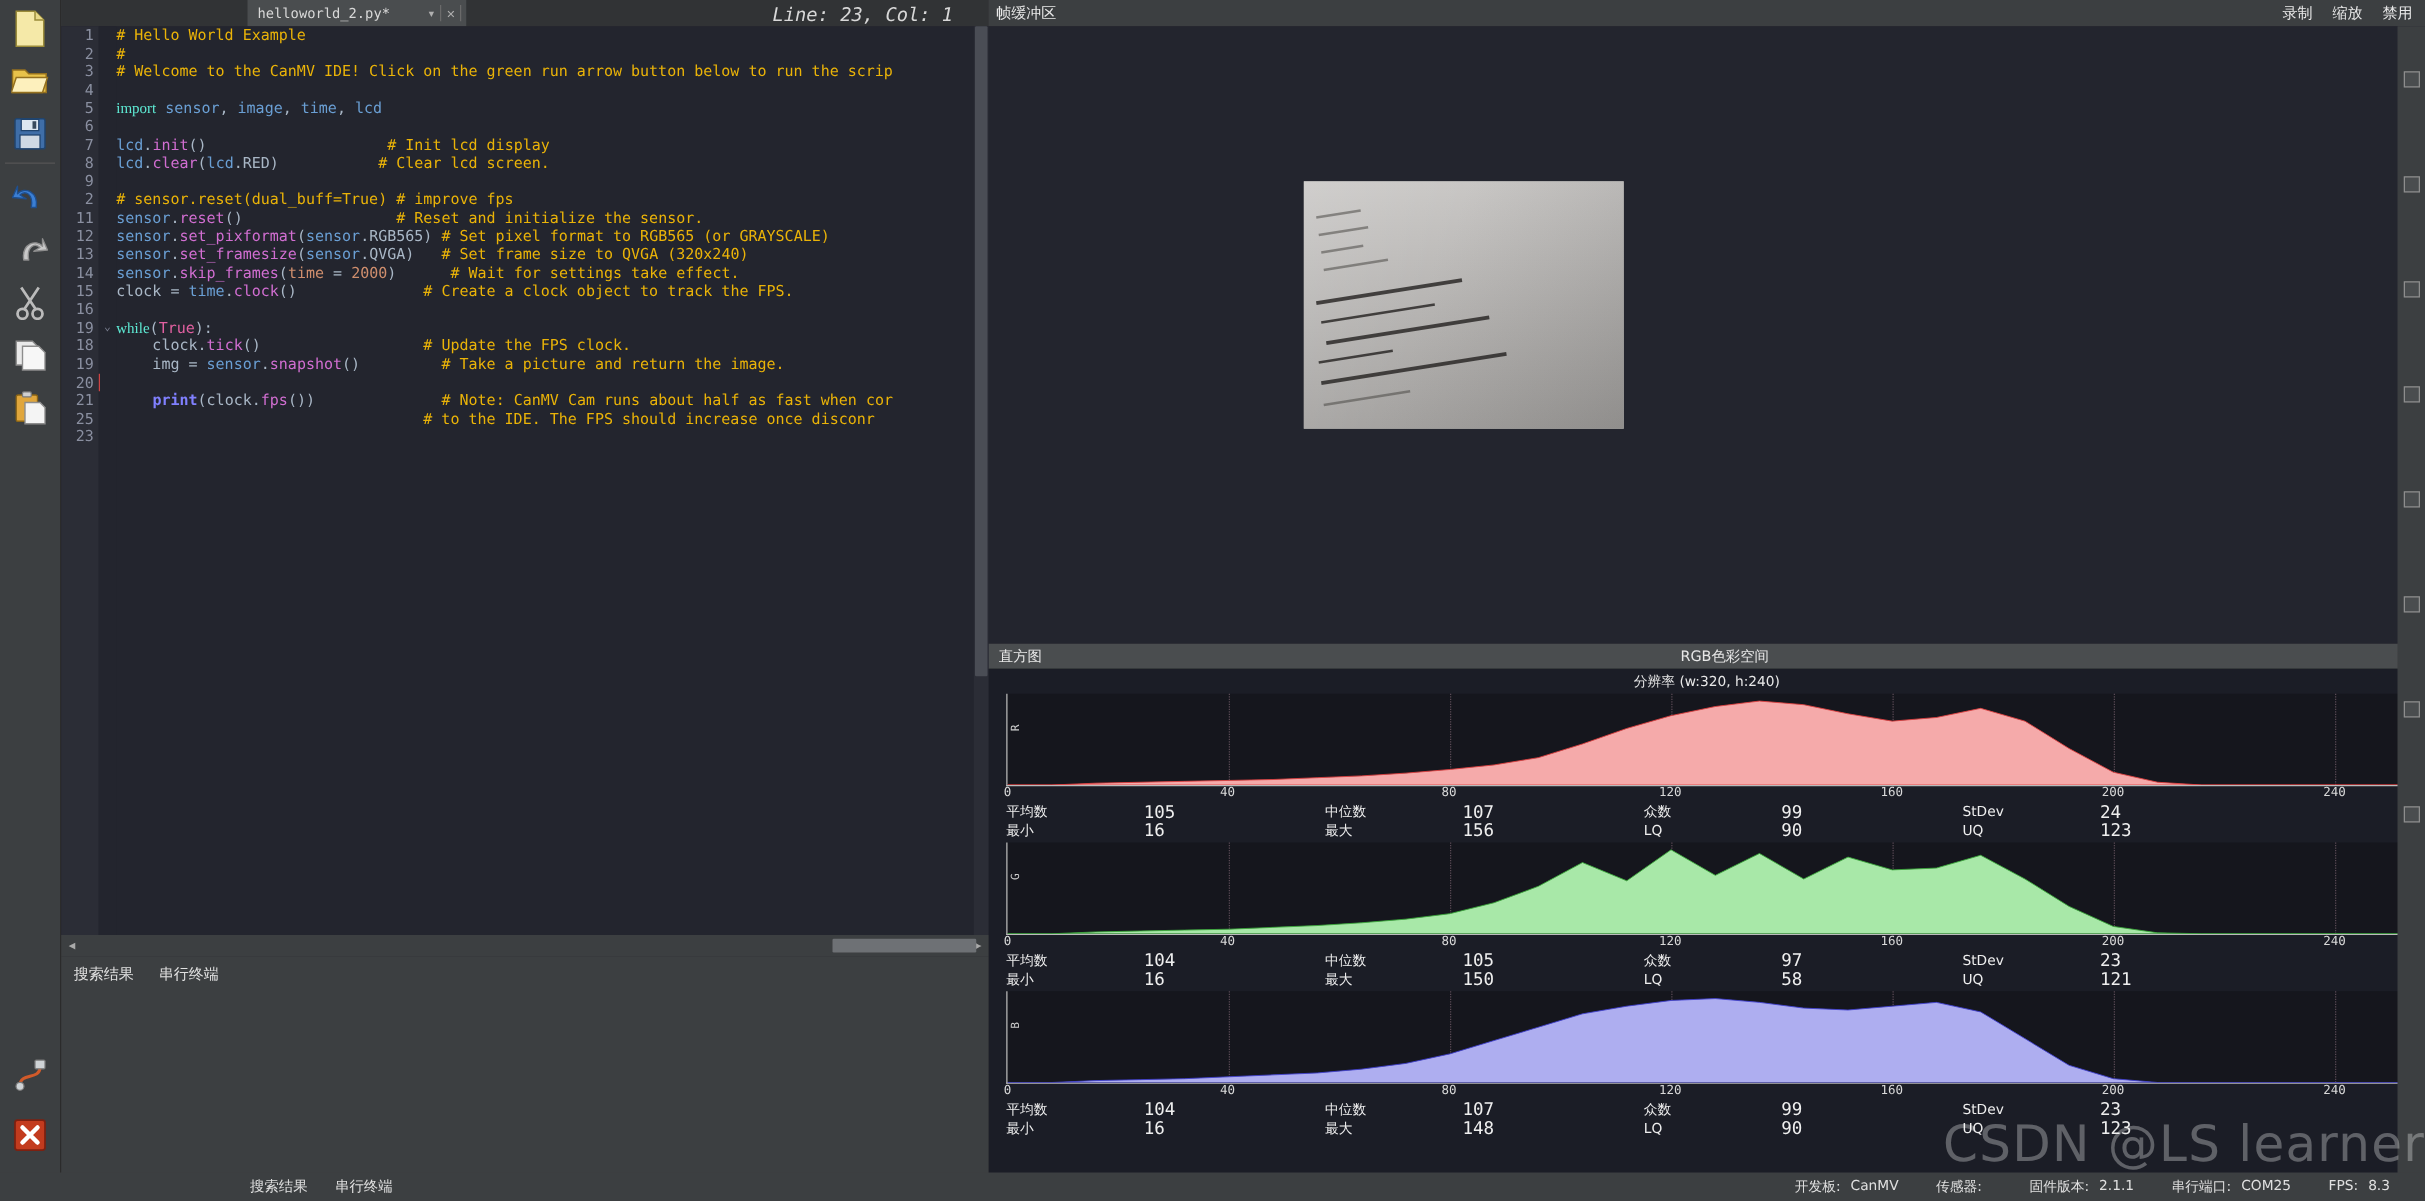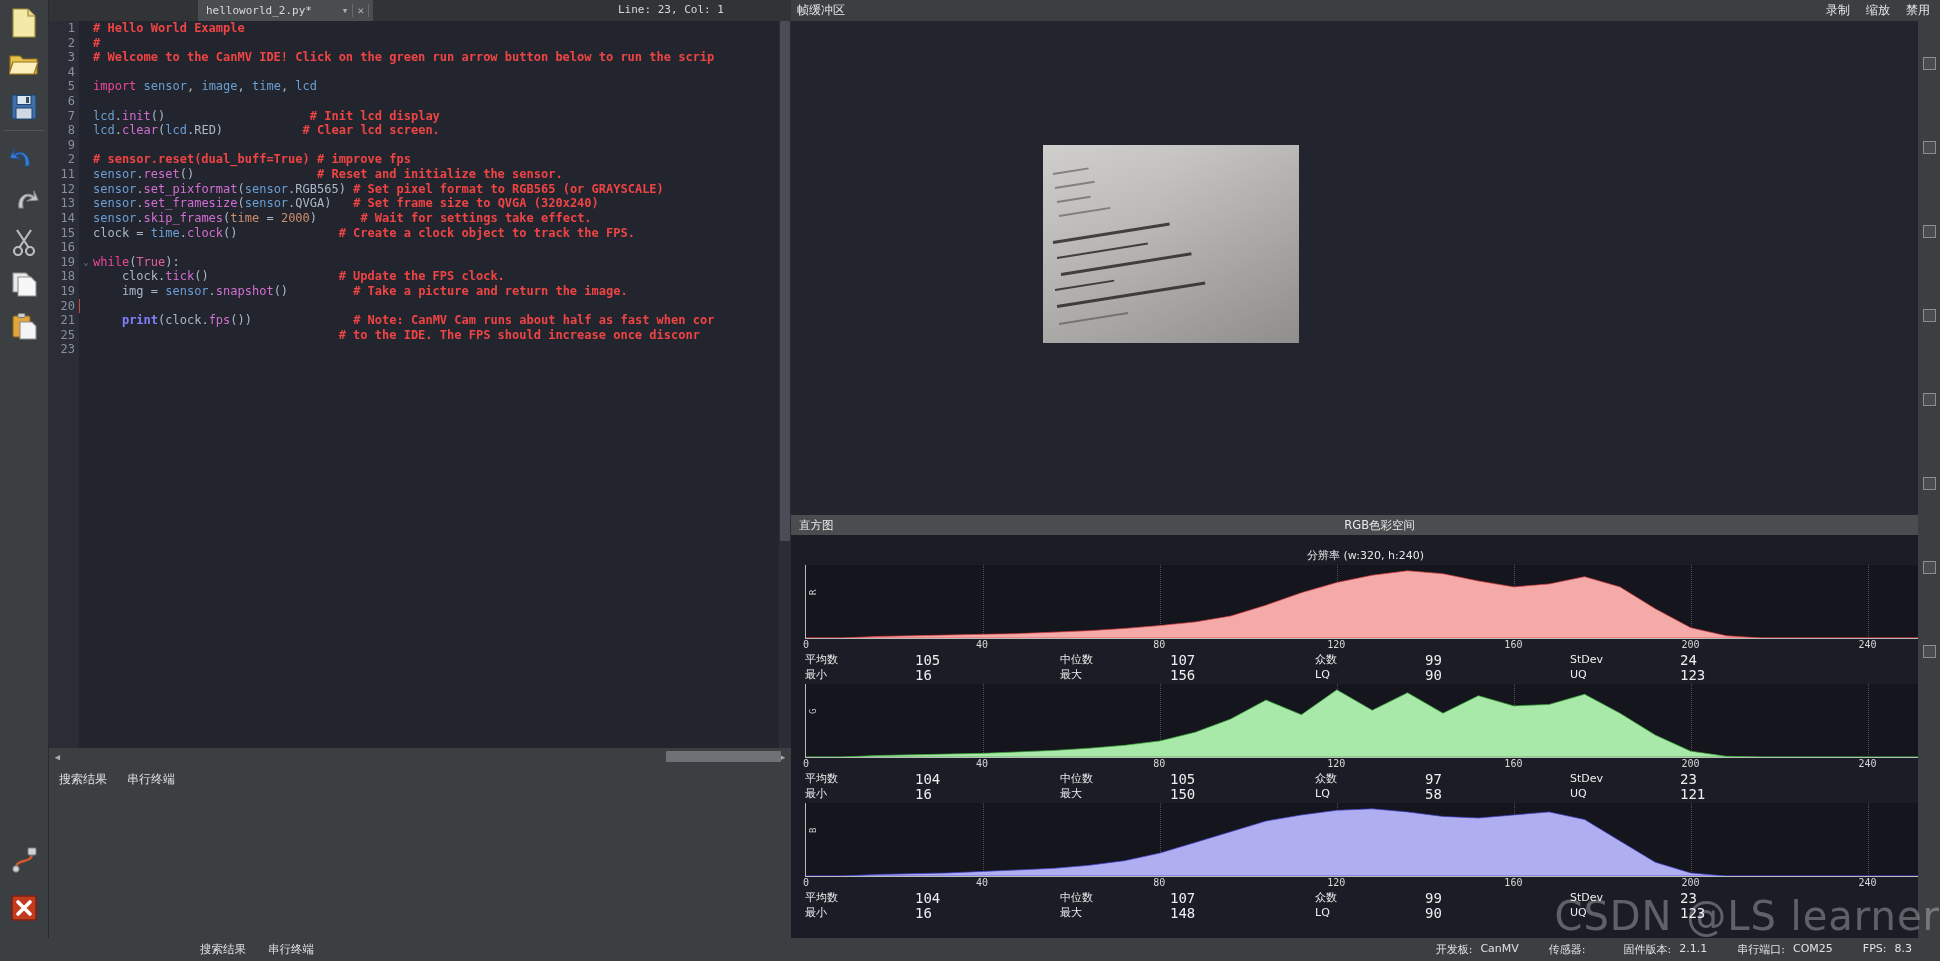--- a/index.html
+++ b/index.html
@@ -39,21 +39,21 @@
   #file-tab {
     display: flex; align-items: center; height: 21px;
     background: #4a4d4f; padding: 0 4px 0 8px;
     color: #d8d8d8; font-size: 11px; min-width: 175px;
   }
   #file-tab .fname { flex: 1; }
   .tab-ctl { color: #b0b0b0; font-size: 11px; padding: 0 4px; }
   .tab-divider { width:1px; height:13px; background:#6a6a6a; }
   #linecol {
     position: absolute; left: 569px; top: 3px;
-    color: #d8d8d8; font-size: 11px;
+    color: #d8d8d8; font-size: 15px; font-style: italic;
   }
   #fb-title-bar {
     position: absolute; left: 742px; top: 0; width: 1149px; height: 21px;
     background: #3c3f41;
     display: flex; align-items: center;
   }
   #fb-title { color: #e8e8e8; font-size: 12px; padding-left: 6px;
               font-family: "DejaVu Sans", sans-serif; }
   #fb-actions { margin-left: auto; display: flex; gap: 16px;
                 padding-right: 10px; color: #e8e8e8; font-size: 12px;
@@ -80,27 +80,27 @@
                   font-size:9px; text-align:center; }
   #code-area {
     position: absolute; left: 44px; top: 0; right: 12px; bottom: 14px;
     overflow: hidden;
   }
   #code-area .cl {
     height: 14.62px; line-height: 14.62px;
     font-size: 12px; white-space: pre;
     font-family: "DejaVu Sans Mono", monospace;
   }
-  .k-com { color: #ef4444; font-weight: bold; }
+  .k-com { color: #eab308; }
   .k-mod { color: #6a9fd4; }
   .k-fn  { color: #d16ed1; }
   .k-id  { color: #a9b7c6; }
   .k-bi  { color: #8080ff; font-weight: bold; }
   .k-num { color: #cf8e6d; }
-  .k-py  { color: #ec4899; }
+  .k-py  { color: #5eead4; font-family: Liberation Serif, serif; }
   .k-cls { color: #e060a0; }
   .cursor-line { position:absolute; left:30px; width:1px; height:14.62px;
                  background:#cc4444; }
 
   #ed-vscroll {
     position: absolute; right: 0; top: 0; width: 12px; height: 727px;
     background: #2b2d36;
   }
   #ed-vscroll .thumb { position:absolute; top:0; left:1px; width:10px;
                        height: 520px; background: #4a4d55; border-radius:1px; }
@@ -154,21 +154,21 @@
   #hist-header .ht-mid { flex:1; text-align:center; color:#e8e8e8;
                          font-size:11.5px; font-family:"DejaVu Sans", sans-serif; }
   #hist-header .ht-caret { color:#d0d0d0; font-size:10px; padding-right:8px; }
 
   #hist-pane {
     position: absolute; left: 791px; top: 535px; width: 1149px; height: 426px;
     background: #1b1d26;
     overflow: hidden;
   }
   #hist-res { text-align:center; color:#e8e8e8; font-size:11px;
-              padding-top: 13px; font-family:"DejaVu Sans", sans-serif; }
+              padding-top: 3px; font-family:"DejaVu Sans", sans-serif; }
   .hist-block { position: relative; margin-top: 2px; }
   .hist-plot { position: relative; margin-left: 14px; margin-right: 6px;
                height: 74px; border-left: 1px solid #bbb;
                border-bottom: 1px solid #bbb; background:#15161d; }
   .hist-plot .gridv { position:absolute; top:0; bottom:0; width:1px;
                       border-left:1px dotted #5a4a55; }
   .hist-plot svg { position:absolute; left:0; bottom:0; width:100%; height:100%; }
   .ch-label { position:absolute; left:2px; top:30px; color:#ccc; font-size:9px;
               transform: rotate(-90deg); transform-origin: left top; }
   .axis-row { position:relative; height:13px; margin-left:14px; margin-right:6px; }

